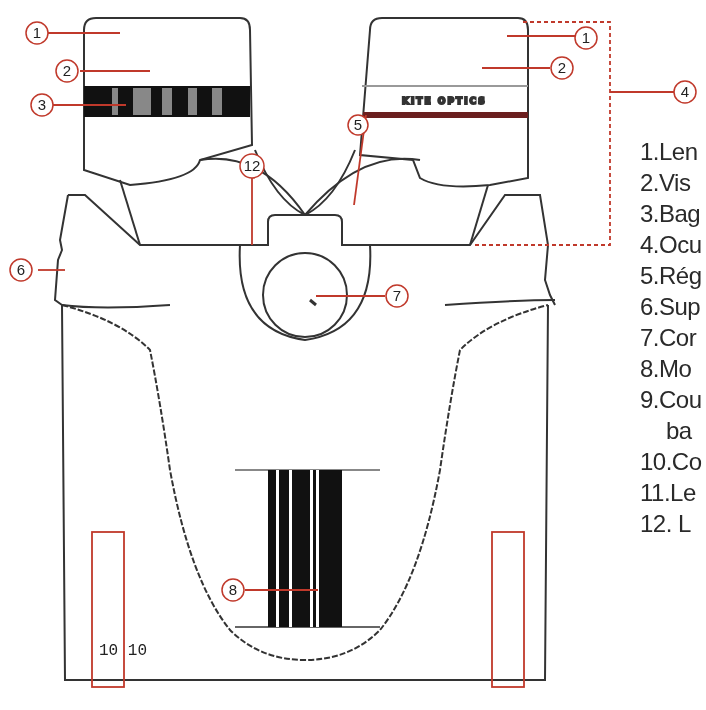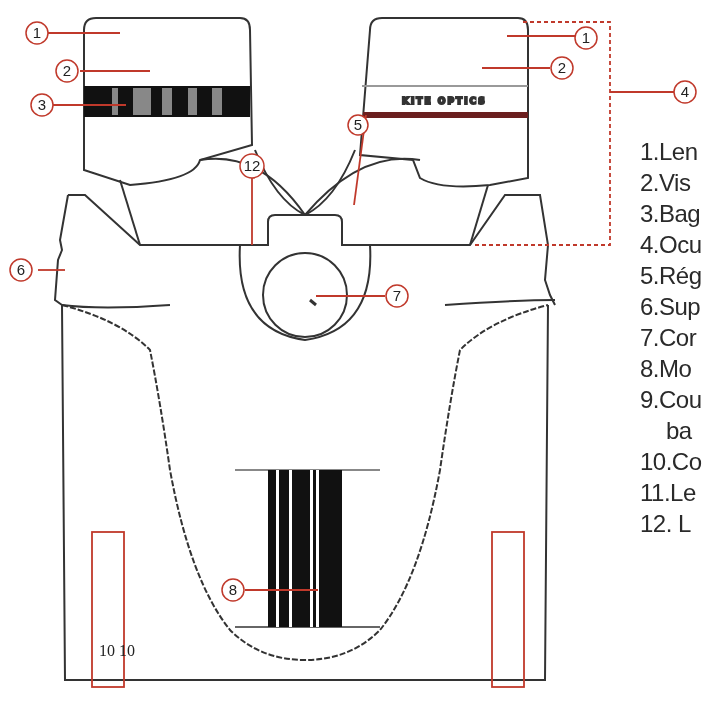--- a/index.html
+++ b/index.html
@@ -2,21 +2,21 @@
 <html><head>
   <meta charset="utf-8">
   <style>
     html, body { margin: 0; padding: 0; background: #ffffff; }
     body { width: 706px; height: 710px; position: relative; overflow: hidden; font-family: "Liberation Sans", sans-serif; }
     #diagram { position: absolute; left: 0; top: 0; }
     .callout-num { font-family: "Liberation Sans", sans-serif; font-size: 15px; fill: #222; }
     .legend { position: absolute; left: 640px; top: 136px; width: 80px; white-space: nowrap; overflow: visible; }
     .legend-item { font-family: "Liberation Sans", sans-serif; font-size: 24px; color: #2a2a2a; line-height: 31px; letter-spacing: -0.5px; }
     .legend-item.cont { padding-left: 26px; }
-    .ten-label { position: absolute; left: 99px; top: 642px; font-size: 16px; color: #222; font-family: Liberation Serif, serif; }
+    .ten-label { position: absolute; left: 99px; top: 642px; font-size: 16px; color: #222; font-family: Liberation Mono, monospace; }
     .brand { font-family: "DejaVu Sans", sans-serif; font-size: 9px; font-weight: bold; letter-spacing: 2px; fill: #222; }
   </style>
 </head>
 <body>
 
 <svg id="diagram" width="706" height="710" viewBox="0 0 706 710" xmlns="http://www.w3.org/2000/svg">
   <g fill="none" stroke="#333" stroke-width="2">
 
     <path d="M84,30 Q84,18 96,18 L240,18 Q250,18 250,30 L252,145 L200,160 Q195,180 130,185 L84,170 Z" fill="#fff"></path>
 

